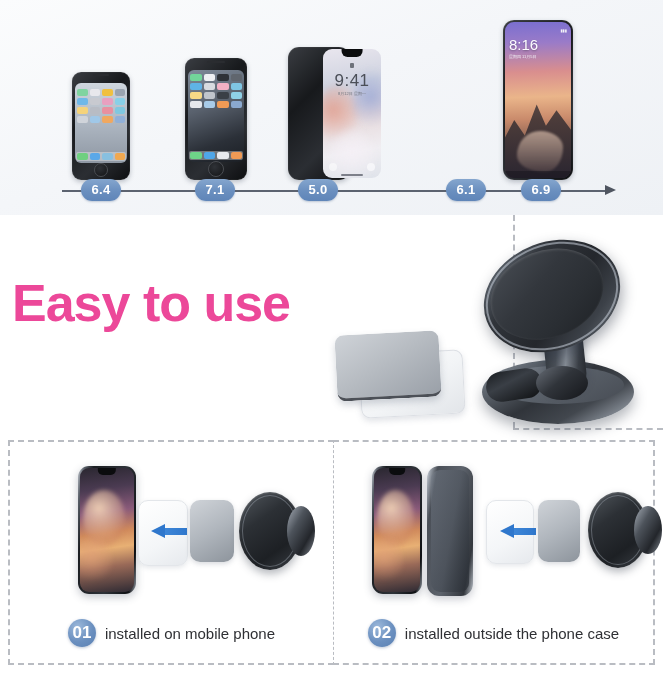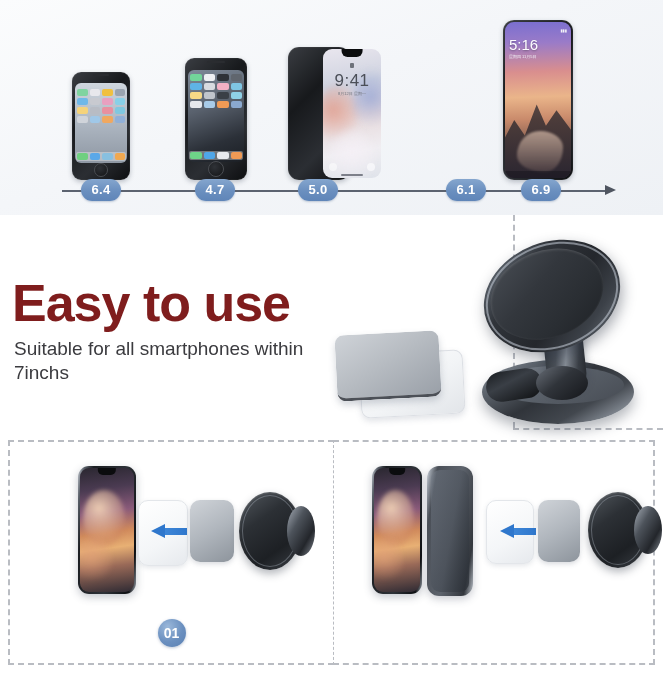--- a/index.html
+++ b/index.html
@@ -112,21 +112,21 @@
     border-radius:11px;color:#ffffff;font-size:13px;font-weight:600;
     background:linear-gradient(180deg,#85a6ce 0%,#6a8fbf 55%,#5f85b8 100%);
     box-shadow:0 1px 2px rgba(70,95,135,.3);
     letter-spacing:.3px;padding:0 6px;box-sizing:border-box;
   }
 
   
   .mid{position:absolute;left:0;top:215px;width:663px;height:222px;background:#fff;}
   .headline{
     position:absolute;left:12px;top:62px;
-    font-size:52px;font-weight:700;color:#7f1d1d;letter-spacing:-1px;line-height:1;
+    font-size:52px;font-weight:700;color:#ec4899;letter-spacing:-1px;line-height:1;
   }
   .subline{
     position:absolute;left:14px;top:122px;width:290px;
     font-size:19px;color:#3b3b3f;line-height:1.28;font-weight:400;
   }
 
   
   .mid-dash{
     position:absolute;left:513px;top:0;width:0;height:213px;
     border-left:2px dashed #b9bcc2;
@@ -281,21 +281,21 @@
   }
 
   
   .caption{
     position:absolute;bottom:16px;left:0;width:100%;
     display:flex;align-items:center;justify-content:center;gap:9px;
   }
   .badge{
     width:28px;height:28px;border-radius:50%;flex:0 0 auto;
     background:radial-gradient(circle at 35% 28%,#9bb8da 0%,#6a8fbf 55%,#5a80b2 100%);
-    color:#fff;font-size:14px;font-weight:700;
+    color:#fff;font-size:17px;font-weight:700;
     display:flex;align-items:center;justify-content:center;
     box-shadow:0 1px 3px rgba(70,95,135,.35);
   }
   .caption-text{font-size:15px;color:#2f3034;font-weight:400;}
 </style>
 </head>
 <body>
 
 <div class="page">
 
@@ -388,45 +388,44 @@
           </div>
         </div>
       </div>
 
 
       <div class="phone" style="left:503px;width:70px;height:160px;">
         <div class="handset slim">
           <div class="screen round scr-max" style="height:100%;">
             <div class="ridge"></div>
             <div class="river"></div>
-            <div class="m-time" style="top:14px;font-size:15px;">5:16</div>
+            <div class="m-time" style="top:14px;font-size:15px;">8:16</div>
             <div class="m-sub" style="top:32px;font-size:4px;">星期四 11月5日</div>
             <div class="m-stat" style="top:6px;font-size:4px;">▮▮▮</div>
             <div class="navbar"></div>
           </div>
         </div>
       </div>
 
     </div>
 
     <div class="timeline">
       <div class="tl-line"></div>
       <div class="tl-arrow"></div>
       <div class="pill" style="left:101px;">6.4</div>
-      <div class="pill" style="left:215px;">4.7</div>
+      <div class="pill" style="left:215px;">7.1</div>
       <div class="pill" style="left:318px;">5.0</div>
       <div class="pill" style="left:429px;margin-left:37px;">6.1</div>
       <div class="pill" style="left:541px;">6.9</div>
     </div>
   </div>
 
   <div class="mid">
 
     <div class="headline">Easy to use</div>
-    <div class="subline">Suitable for all smartphones within 7inchs</div>
 
     <div class="mid-dash"></div>
     <div class="mid-dash-bottom"></div>
   </div>
 
   <div class="plate plate-white"></div>
   <div class="plate plate-gray"></div>
 
   <div class="mount">
     <div class="mount-base">
@@ -467,20 +466,21 @@
 
         <div class="sc-magnet" style="left:229px;top:44px;width:62px;height:78px;">
           <div class="sc-mag-disc"></div>
           <div class="sc-mag-ring"></div>
           <div class="sc-mag-clip"></div>
         </div>
       </div>
 
       <div class="caption">
         <div class="badge">01</div>
+        <div class="caption-text">installed on mobile phone</div>
       </div>
     </div>
 
     <div class="panel panel-02">
       <div class="scene">
 
         <div class="sc-phone" style="left:38px;top:18px;width:50px;height:128px;">
           <div class="sc-screen">
             <div class="sc-notch"></div>
             <div class="sc-bubble" style="left:6%;top:18%;width:80%;height:46%;"></div>
@@ -502,16 +502,20 @@
 
         <div class="sc-plate" style="left:204px;top:52px;width:42px;height:62px;"></div>
 
         <div class="sc-magnet" style="left:254px;top:44px;width:60px;height:76px;">
           <div class="sc-mag-disc"></div>
           <div class="sc-mag-ring"></div>
           <div class="sc-mag-clip"></div>
         </div>
       </div>
 
+      <div class="caption">
+        <div class="badge">02</div>
+        <div class="caption-text">installed outside the phone case</div>
+      </div>
     </div>
 
   </div>
 </div>
 
 </body></html>

